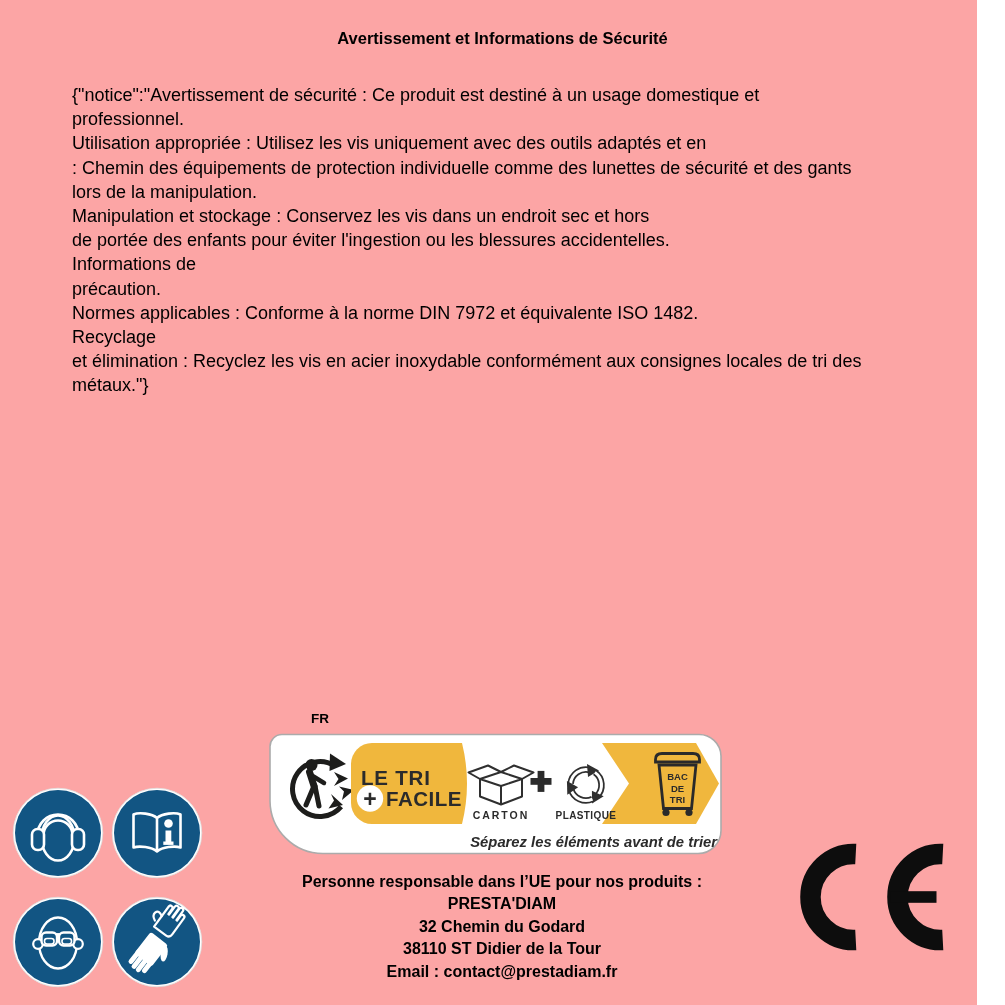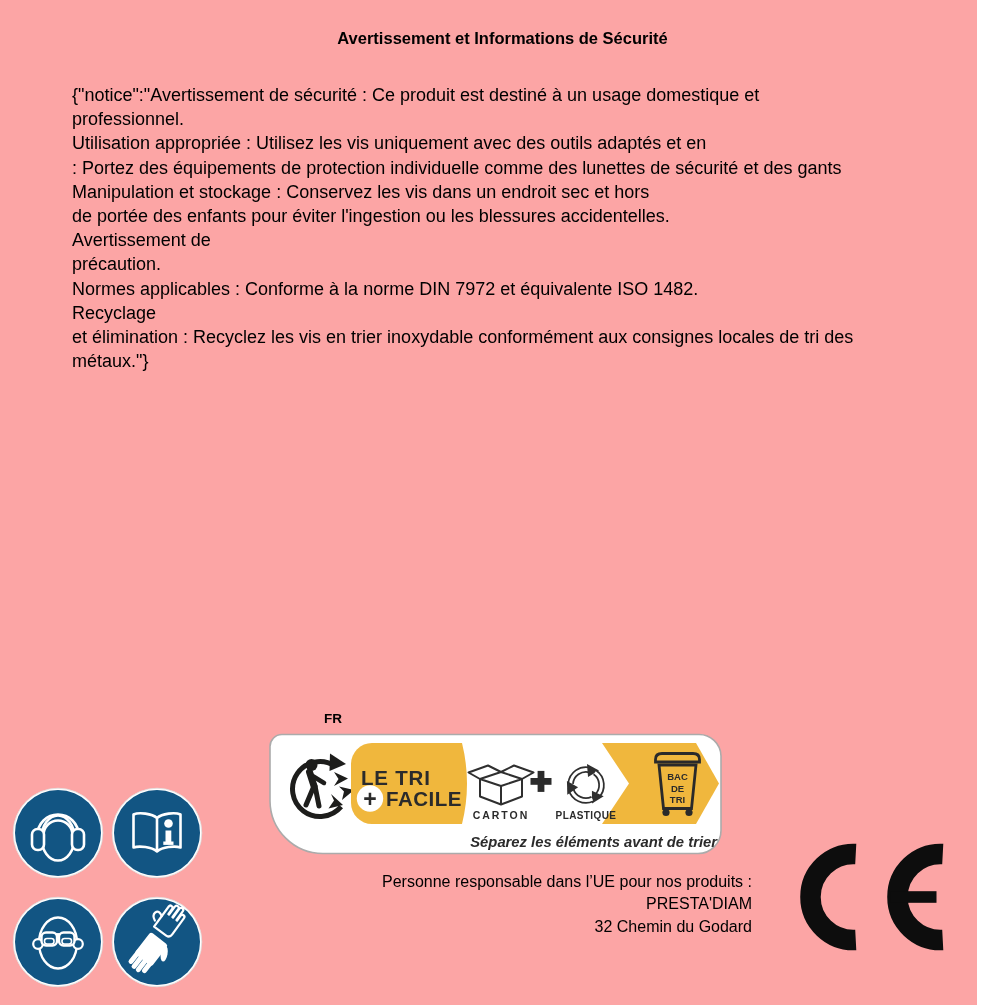--- a/index.html
+++ b/index.html
@@ -2,47 +2,48 @@
 <html style="--accent-yellow: #F0B73D; --safety-blue: #125583; --ink: #2b2b2b;"><head>
 <meta charset="utf-8">
 <style>
   html,body{margin:0;padding:0;background:#fff;}
   #page{position:relative;width:977px;height:1005px;background:#fca5a5;overflow:hidden;
         font-family:"Liberation Sans","DejaVu Sans",sans-serif;color:#000;}
   .abs{position:absolute;}
   #title{top:29px;left:0;width:1005px;text-align:center;font-size:16.5px;font-weight:bold;}
   #notice{left:72px;top:83px;width:890px;font-size:18px;line-height:24.2px;}
   #notice div{white-space:pre;}
-  #fr-label{left:282px;top:711px;font-size:13.5px;font-weight:bold;padding-left:42px;}
-  #contact{left:252px;top:871px;width:500px;text-align:right;font-size:16px;font-weight:normal;line-height:22.4px;}
+  #fr-label{left:269px;top:711px;font-size:13.5px;font-weight:bold;padding-left:42px;}
+  #contact{left:252px;top:871px;width:500px;text-align:center;font-size:16px;font-weight:bold;line-height:22.4px;}
   .bf{fill:var(--safety-blue,#125583);}
   .ink{fill:var(--ink,#2b2b2b);}
   .yf{fill:var(--accent-yellow,#F0B73D);}
   .wst{stroke:#fff;fill:none;}
   svg text{font-family:"Liberation Sans","DejaVu Sans",sans-serif;}
 </style>
 </head>
 <body>
 
 <div id="page">
 
   <div class="abs" id="title">Avertissement et Informations de Sécurité</div>
 
   <div class="abs" id="notice">
     <div>{"notice":"Avertissement de sécurité : Ce produit est destiné à un usage domestique et</div>
     <div>professionnel.</div>
     <div>Utilisation appropriée : Utilisez les vis uniquement avec des outils adaptés et en</div>
-    <div>: Portez des équipements de protection individuelle comme des lunettes de sécurité et des gants</div>
+    <div>: Chemin des équipements de protection individuelle comme des lunettes de sécurité et des gants</div>
+    <div>lors de la manipulation.</div>
     <div>Manipulation et stockage : Conservez les vis dans un endroit sec et hors</div>
     <div>de portée des enfants pour éviter l'ingestion ou les blessures accidentelles.</div>
-    <div>Avertissement de</div>
+    <div>Informations de</div>
     <div>précaution.</div>
     <div>Normes applicables : Conforme à la norme DIN 7972 et équivalente ISO 1482.</div>
     <div>Recyclage</div>
-    <div>et élimination : Recyclez les vis en trier inoxydable conformément aux consignes locales de tri des</div>
+    <div>et élimination : Recyclez les vis en acier inoxydable conformément aux consignes locales de tri des</div>
     <div>métaux."}</div>
   </div>
 
   <div class="abs" id="fr-label">FR</div>
 
   <svg class="abs" style="left:268px;top:733px;" width="455" height="122" viewBox="0 0 455 122">
     <path d="M 14 1.5 H 430 A 22 22 0 0 1 453 23 V 97 A 23 23 0 0 1 430 120.5 H 55 A 53 53 0 0 1 2 68 V 14 A 12 12 0 0 1 14 1.5 Z" fill="#ffffff" stroke="#ababab" stroke-width="1.6"></path>
 
     <g transform="translate(16,6)">
       <path d="M 50.6 26.7 A 27.5 27.5 0 1 0 57.1 67.7" fill="none" stroke="#1d1d1b" stroke-width="5"></path>
@@ -161,20 +162,22 @@
         <rect x="5.4" y="4" width="4.9" height="16" rx="2.4" fill="#ffffff"></rect>
         <ellipse cx="13" cy="-8" rx="3.4" ry="8" transform="rotate(-28 13 -8)" fill="#ffffff"></ellipse>
       </g>
     </g>
   </svg>
 
   <div class="abs" id="contact">
     <div>Personne responsable dans l’UE pour nos produits :</div>
     <div>PRESTA'DIAM</div>
     <div>32 Chemin du Godard</div>
+    <div>38110 ST Didier de la Tour</div>
+    <div>Email : contact@prestadiam.fr</div>
   </div>
 
   <svg class="abs" style="left:795px;top:840px;" width="210" height="115" viewBox="0 0 210 115">
     <path d="M 60.75 14.06 A 43 43 0 1 0 60.75 99.94" fill="none" stroke="#0d0d0d" stroke-width="20.5"></path>
     <path d="M 147.75 14.06 A 43 43 0 1 0 147.75 99.94" fill="none" stroke="#0d0d0d" stroke-width="20.5"></path>
     <rect x="95.5" y="51.2" width="46" height="11.6" fill="#0d0d0d"></rect>
   </svg>
 
 </div>
 

